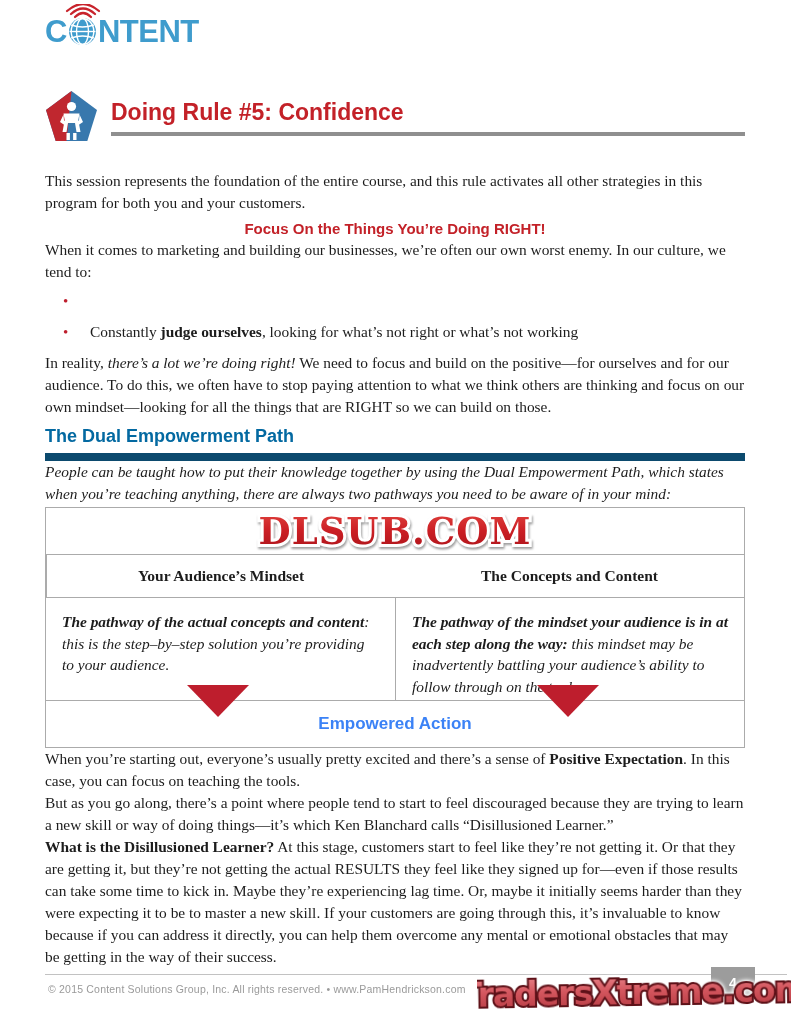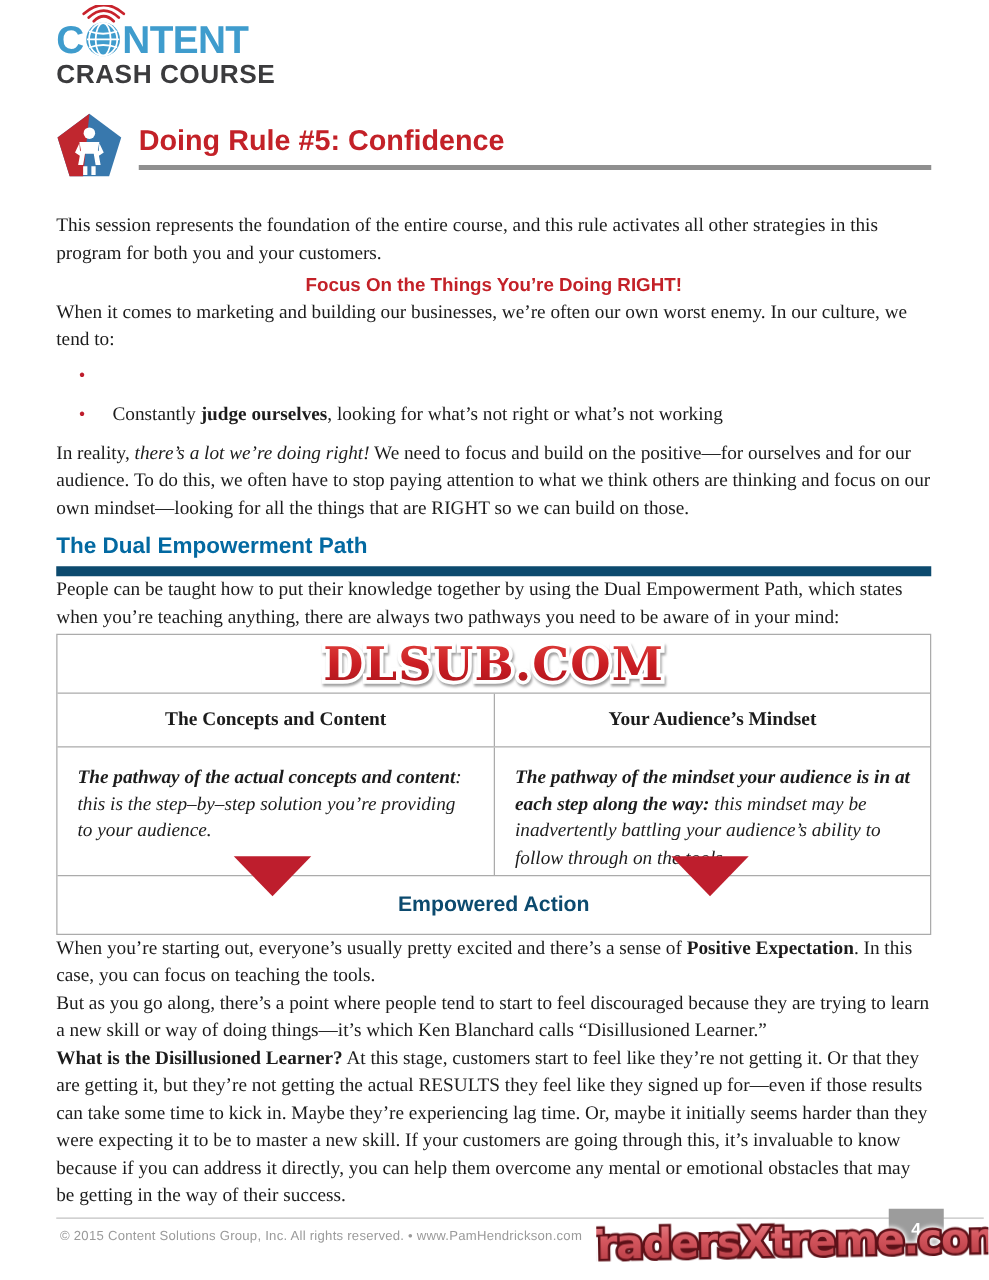--- a/index.html
+++ b/index.html
@@ -35,34 +35,34 @@
   .content p{margin:0;}
   .focus{margin-top:5px;text-align:center;color:#c32128;
          font:bold 15px "Liberation Sans",sans-serif;line-height:20px;}
   .p2{margin-top:10px;}
   ul.blist{list-style:none;margin:7px 0 0 0;padding:0 0 0 18px;}
   ul.blist li{display:flex;margin-bottom:9px;line-height:22px;}
   .bullet{color:#be1e2d;font-size:15px;width:27px;flex:0 0 auto;}
   .p3{margin-top:0;}
   h2.section-title{margin:7px 0 0 0;font:bold 18px "Liberation Sans",sans-serif;color:#0369a1;
                    border-bottom:8px solid #0c4a6e;padding-bottom:6px;line-height:22px;}
-  .p4{margin-top:9px;}
+  .p4{margin-top:9px;font-style:italic;}
 
   
   .dtable{margin-top:2px;border:1px solid #ababab;}
   .wm-row{height:46px;display:flex;align-items:center;justify-content:center;position:relative;}
   .hdr-row{display:flex;border-top:1px solid #ababab;}
   .hdr-cell{width:50%;box-sizing:border-box;text-align:center;font-weight:bold;
             font-size:15.5px;line-height:42px;height:42px;}
   .hdr-cell.right,.body-cell.right{border-left:1px solid #ababab;}
   .body-row{display:flex;border-top:1px solid #ababab;}
   .body-cell{width:50%;box-sizing:border-box;padding:13px 16px 0 16px;height:102px;
              font-size:15.4px;line-height:21.5px;font-style:italic;}
   .action-row{position:relative;border-top:1px solid #ababab;height:46px;text-align:center;
-              font:bold 17px "Liberation Sans",sans-serif;color:#0c4a6e;line-height:46px;}
+              font:bold 17px "Liberation Sans",sans-serif;color:#3b82f6;line-height:46px;}
   .tri{position:absolute;top:-16px;width:0;height:0;
        border-left:31px solid transparent;border-right:31px solid transparent;
        border-top:32px solid #be1e2d;}
   .tri.left{left:141px;}
   .tri.right{left:491px;}
 
   .p5{margin-top:16px;}
   .p6{margin-top:7px;}
   .p7{margin-top:9px;}
 
@@ -97,21 +97,20 @@
         <svg class="waves" width="36" height="15" viewBox="0 0 36 15">
           <g fill="none" stroke="#c8232c" stroke-width="2.2" stroke-linecap="round">
             <path d="M10,13 Q18,5 26,13"></path>
             <path d="M6,10 Q18,-1 30,10"></path>
             <path d="M2,7 Q18,-7 34,7"></path>
           </g>
         </svg>
       </span>
       <span>NTENT</span>
     </div>
-    <div class="logo-line2">CRASH COURSE</div>
   </div>
 
 
   <div class="title-row">
     <svg class="pentagon" width="53" height="56" viewBox="0 0 53 56">
       <polygon points="26.5,1 52,20 42.3,51 10.7,51 1,20" fill="#3878ad"></polygon>
       <polygon points="26.5,1 1,20 10.7,51 21.5,51" fill="#c0272f"></polygon>
       <g fill="#ffffff">
         <circle cx="26.5" cy="16.5" r="4.6"></circle>
         <path d="M18.5,23.5 h16 l-1.2,6.5 l2.2,12 h-4 l-1.5,-9 h-7 l-1.5,9 h-4 l2.2,-12 z"></path>
@@ -156,22 +155,22 @@
             <linearGradient id="dl-red" x1="0" y1="0" x2="0" y2="1">
               <stop offset="0" stop-color="#e24640"></stop>
               <stop offset="0.5" stop-color="#cb1e24"></stop>
               <stop offset="1" stop-color="#a8141a"></stop>
             </linearGradient>
           </defs>
           <text x="155" y="38" text-anchor="middle" font-family="DejaVu Serif, serif" font-weight="bold" font-size="37" letter-spacing="1" fill="url(#dl-red)" stroke="#ffffff" stroke-width="6" paint-order="stroke" style="filter:drop-shadow(1px 2px 1px rgba(80,80,80,0.55));">DLSUB.COM</text>
         </svg>
       </div>
       <div class="hdr-row">
+        <div class="hdr-cell right">Your Audience’s Mindset</div>
         <div class="hdr-cell">The Concepts and Content</div>
-        <div class="hdr-cell right">Your Audience’s Mindset</div>
       </div>
       <div class="body-row">
         <div class="body-cell"><span class="b">The pathway of the actual concepts and content</span><span>: this is the step–by–step solution you’re providing to your audience.</span></div>
         <div class="body-cell right"><span class="b">The pathway of the mindset your audience is in at each step along the way:</span><span> this mindset may be inadvertently battling your audience’s ability to follow through on the tools.</span></div>
       </div>
       <div class="action-row">
         <span class="tri left"></span>
         <span class="tri right"></span>
         <span>Empowered Action</span>
       </div>

